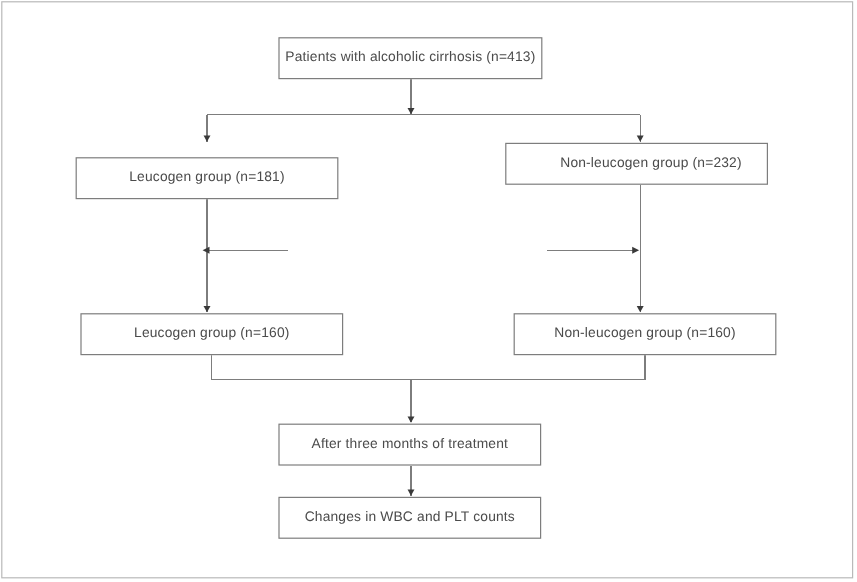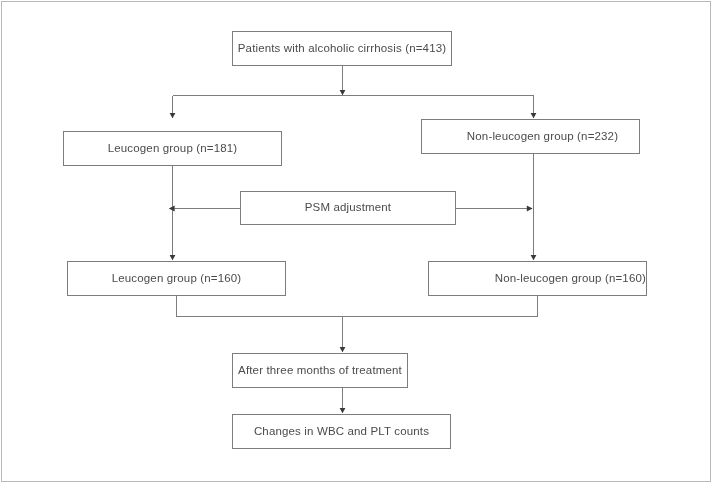--- a/index.html
+++ b/index.html
@@ -51,22 +51,22 @@
     letter-spacing: 0.15px;
     line-height: 1.2;
     white-space: nowrap;
   }
   
   #node-top        { left: 232px; top: 31px;  width: 220px; height: 35px; }
   #node-leu1       { left: 63px;  top: 119px; width: 219px; height: 35px; margin-top: 12px; }
   #node-nonleu1    { left: 421px; top: 119px; width: 219px; height: 35px; padding-left: 24px; }
   #node-psm        { left: 240px; top: 191px; width: 216px; height: 34px; }
   #node-leu2       { left: 67px;  top: 261px; width: 219px; height: 35px; }
-  #node-nonleu2    { left: 428px; top: 261px; width: 219px; height: 35px; justify-content: flex-end; }
-  #node-after      { left: 232px; top: 353px; width: 176px; height: 35px; text-align: right; }
+  #node-nonleu2    { left: 428px; top: 261px; width: 219px; height: 35px; }
+  #node-after      { left: 232px; top: 353px; width: 219px; height: 35px; text-align: right; }
   #node-changes    { left: 232px; top: 414px; width: 219px; height: 35px; text-align: right; }
 </style>
 </head>
 <body>
 
 <div id="page">
 
   <div id="frame"></div>
 
   <svg id="connectors" viewBox="0 0 714 485" width="714" height="485" xmlns="http://www.w3.org/2000/svg">
@@ -114,23 +114,20 @@
   </div>
 
   <div class="node" id="node-leu1">
     <span class="node-label">Leucogen group (n=181)</span>
   </div>
 
   <div class="node" id="node-nonleu1">
     <span class="node-label">Non-leucogen group (n=232)</span>
   </div>
 
-  <div class="node" id="node-psm">
-    <span class="node-label">PSM adjustment</span>
-  </div>
 
   <div class="node" id="node-leu2">
     <span class="node-label">Leucogen group (n=160)</span>
   </div>
 
   <div class="node" id="node-nonleu2">
     <span class="node-label">Non-leucogen group (n=160)</span>
   </div>
 
   <div class="node" id="node-after">

